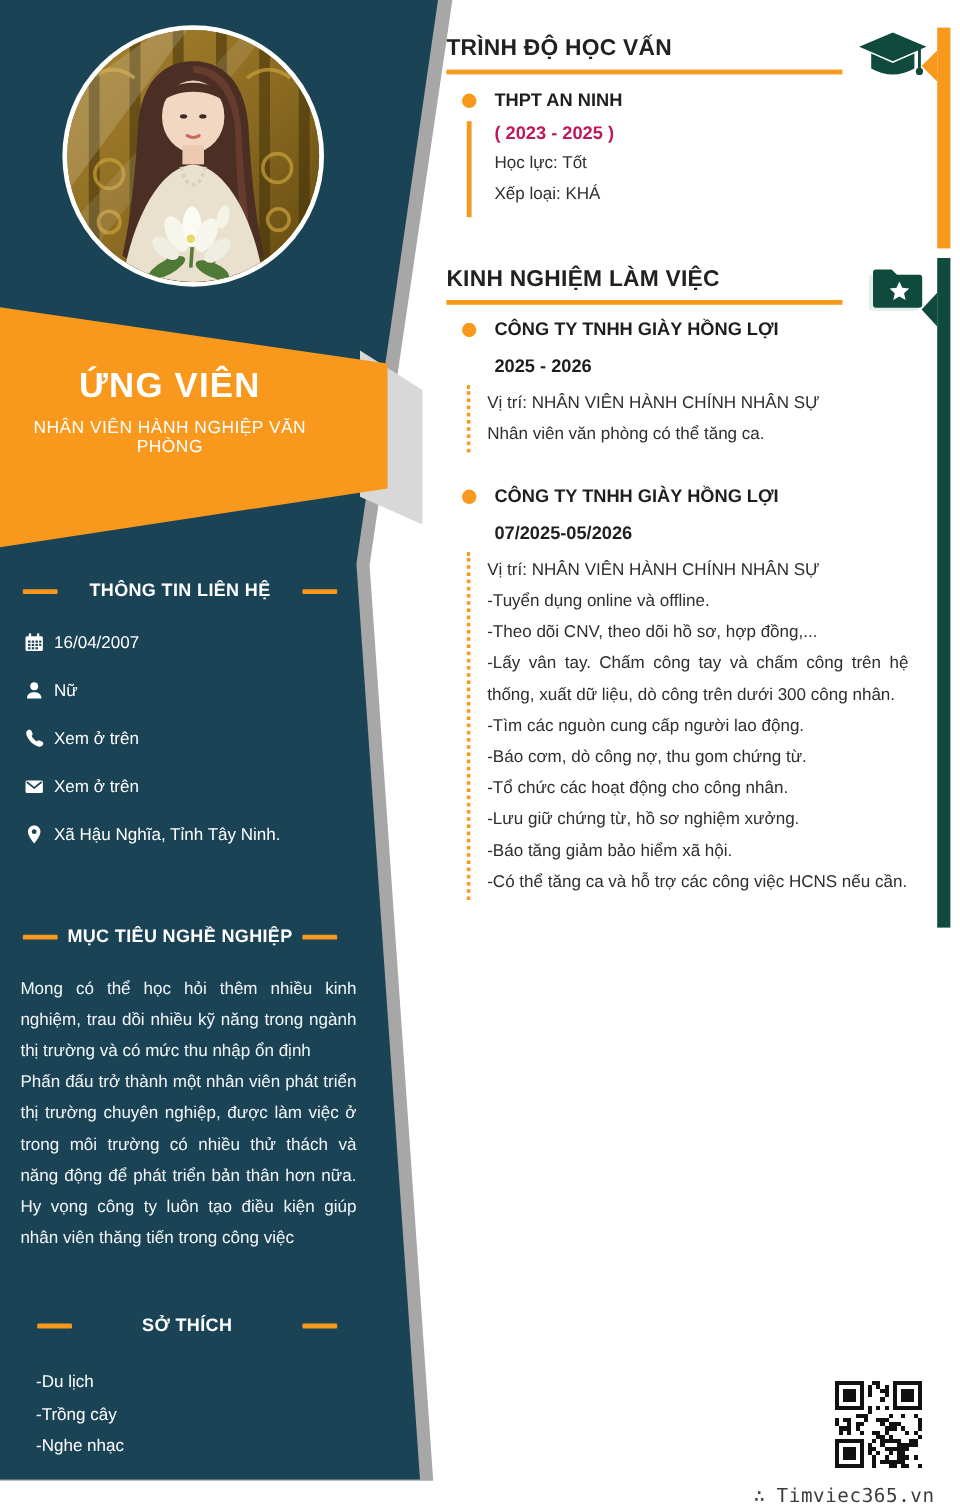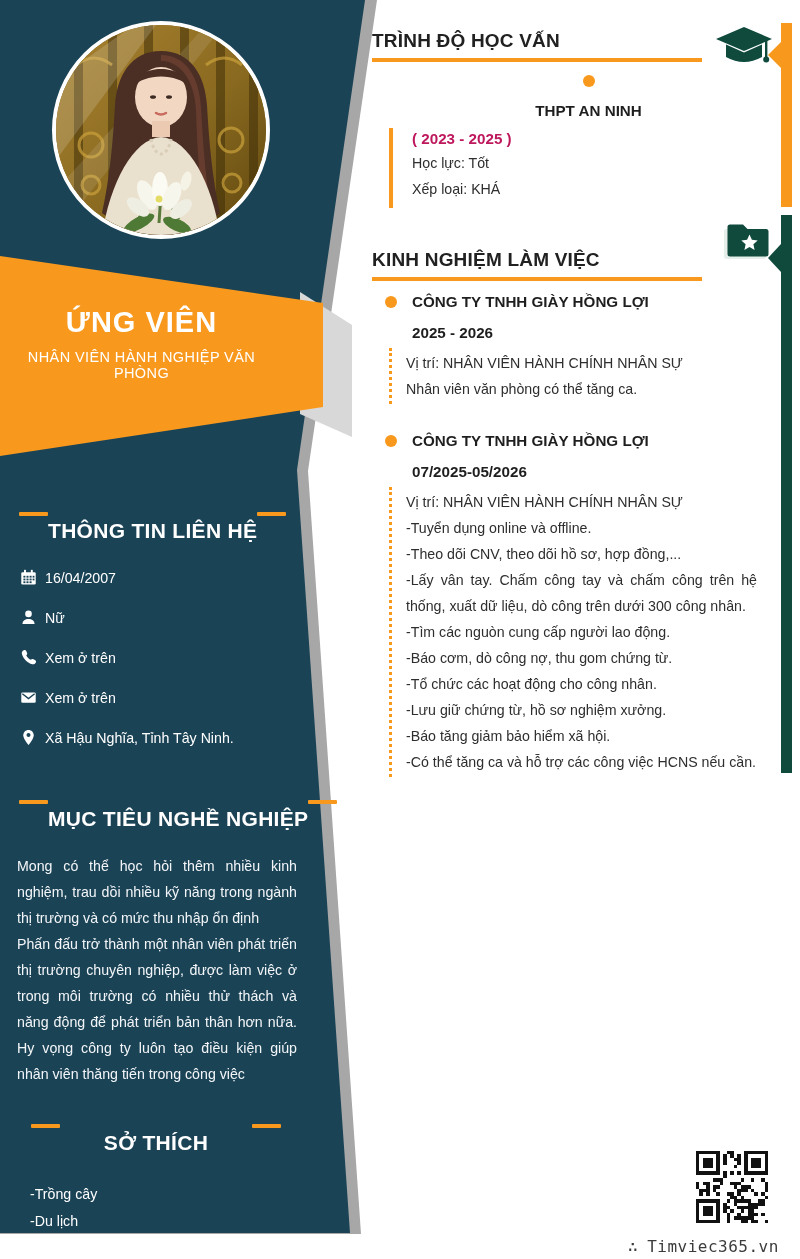--- a/index.html
+++ b/index.html
@@ -31,21 +31,21 @@
 
   
   .banner-text{position:absolute;left:0;top:306px;width:283px;z-index:3;text-align:center;color:#fff;}
   .banner-title{font-size:29px;font-weight:bold;letter-spacing:1px;}
   .banner-subtitle{margin-top:10px;font-size:14.5px;letter-spacing:.4px;}
 
   
   .side-section{position:absolute;left:0;width:300px;z-index:3;color:#fff;}
   .side-heading{display:flex;align-items:center;justify-content:space-between;padding:0 19px;}
   .side-heading .dash{width:29px;height:4px;background:var(--orange);border-radius:1px;flex:0 0 auto;}
-  .side-heading .t{font-size:21px;font-weight:bold;letter-spacing:.3px;white-space:nowrap;margin-top:35px;}
+  .side-heading .t{font-size:15px;font-weight:bold;letter-spacing:.3px;white-space:nowrap;}
 
   #contact{top:484px;}
   .contact-rows{margin-top:25px;}
   .contact-row{display:flex;align-items:center;gap:8px;margin:4px 0 21px 20px;height:19px;text-align:right;}
   .contact-row .cicon{width:17px;height:17px;flex:0 0 auto;}
   .contact-row .ctext{font-size:14.2px;}
   .icon-white{fill:#fff;}
 
   #objective{top:772px;}
   .obj-par{margin:22px 3px 0 17px;font-size:14.2px;line-height:26px;text-align:justify;color:#f3f6f8;}
@@ -55,21 +55,21 @@
   .hobby-list{margin:26px 0 0 18px;list-style:none;}
   .hobby-list li{font-size:14.2px;line-height:26.5px;}
 
   
   .main-col{position:absolute;left:372px;top:0;width:420px;z-index:2;padding-top:29px;}
   .section-title{font-size:19px;line-height:23px;font-weight:bold;color:var(--heading);letter-spacing:.2px;}
   .title-underline{width:330px;height:4px;background:var(--orange);margin-top:6px;}
   .entry-head{display:flex;align-items:center;gap:15px;margin-left:13px;}
   .bullet{width:12px;height:12px;border-radius:50%;background:var(--orange);flex:0 0 auto;}
   .entry-title{font-size:15.2px;font-weight:bold;color:#1E1E1E;}
-  .edu-head{margin-top:13px;flex-direction:column;}
+  .edu-head{margin-top:13px;}
   .edu-block{margin-left:17px;margin-top:9px;border-left:4px solid var(--orange);padding:0 0 6px 19px;}
   .entry-period{font-size:15.2px;font-weight:bold;color:#be185d;line-height:22px;}
   .detail-line{font-size:14.2px;line-height:26px;color:var(--body);}
   .edu-block .detail-line:first-of-type{margin-top:4px;}
 
   .exp-title{margin-top:40px;}
   .exp-head1{margin-top:12px;}
   .exp-head2{margin-top:28px;}
   .exp-period{margin:12px 0 0 40px;font-size:15.2px;font-weight:bold;color:#1E1E1E;line-height:22px;}
   .desc-block{margin:4px 0 0 17px;border-left:3px dotted var(--orange);padding:2px 0 2px 14px;width:368px;}
@@ -244,22 +244,22 @@
   <p class="obj-par">Phấn đấu trở thành một nhân viên phát triển thị trường chuyên nghiệp, được làm việc ở trong môi trường có nhiều thử thách và năng động để phát triển bản thân hơn nữa. Hy vọng công ty luôn tạo điều kiện giúp nhân viên thăng tiến trong công việc</p>
 </div>
 
 <div class="side-section" id="hobbies">
   <div class="side-heading">
     <span class="dash"></span>
     <span class="t">SỞ THÍCH</span>
     <span class="dash"></span>
   </div>
   <ul class="hobby-list">
+    <li>-Du lịch</li>
     <li>-Trồng cây</li>
-    <li>-Du lịch</li>
     <li>-Nghe nhạc</li>
   </ul>
 </div>
 
 <div class="main-col">
 
   <div class="section-title">TRÌNH ĐỘ HỌC VẤN</div>
   <div class="title-underline"></div>
 
   <div class="entry-head edu-head">

